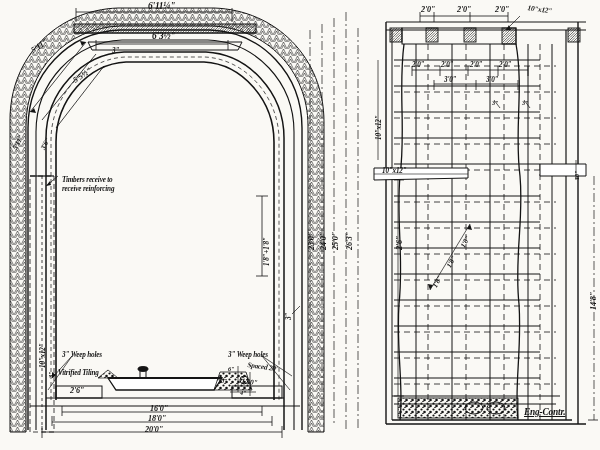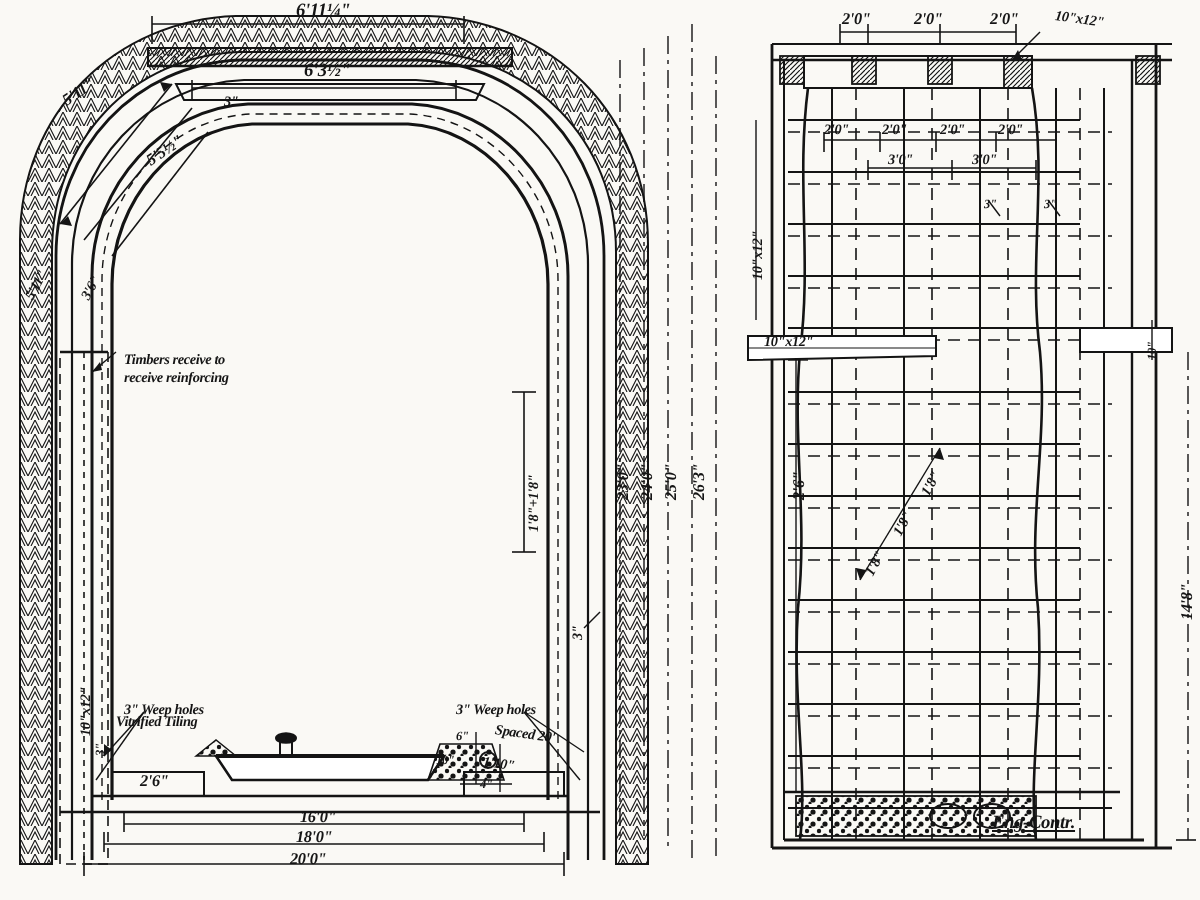--- a/index.html
+++ b/index.html
@@ -253,21 +253,21 @@
   <div class="lbl s8 rot35" style="left:30px;top:48px;">5'11"</div>
   <div class="lbl s8 rot35" style="left:72px;top:78px;">5'5½"</div>
   <div class="lbl s7 rot60" style="left:12px;top:148px;">5'11"</div>
   <div class="lbl s7 rot60" style="left:40px;top:148px;">3'6"</div>
   <div class="lbl s7 rot90" style="left:286px;top:320px;">3"</div>
 
   <div class="lbl s7" style="left:62px;top:177px;">Timbers receive to</div>
   <div class="lbl s7" style="left:62px;top:186px;">receive reinforcing</div>
 
   <div class="lbl s7" style="left:62px;top:352px;">3" Weep holes</div>
-  <div class="lbl s7" style="left:58px;top:358px;">Vitrified Tiling</div>
+  <div class="lbl s7" style="left:58px;top:370px;">Vitrified Tiling</div>
   <div class="lbl s7" style="left:228px;top:352px;">3" Weep holes</div>
   <div class="lbl s7 rotp10" style="left:248px;top:362px;">Spaced 20'</div>
 
   <div class="lbl s7 rot90" style="left:40px;top:368px;">10"x12"</div>
   <div class="lbl s6 rot90" style="left:48px;top:378px;">3"</div>
   <div class="lbl s8" style="left:70px;top:387px;">2'6"</div>
   <div class="lbl s6" style="left:228px;top:366px;">6"</div>
   <div class="lbl s6" style="left:218px;top:378px;">10"</div>
   <div class="lbl s7 rotp10" style="left:242px;top:378px;">1'10"</div>
   <div class="lbl s6" style="left:240px;top:390px;">4"</div>
@@ -301,15 +301,15 @@
   <div class="lbl s6 rot90" style="left:574px;top:180px;">10"</div>
 
   <div class="lbl s8 rot90" style="left:396px;top:250px;">2'6"</div>
 
   <div class="lbl s7 rot60" style="left:432px;top:286px;">1'8"</div>
   <div class="lbl s7 rot60" style="left:446px;top:266px;">1'8"</div>
   <div class="lbl s7 rot60" style="left:460px;top:246px;">1'8"</div>
 
   <div class="lbl s8 rot90" style="left:590px;top:310px;">14'8"</div>
 
-  <div class="lbl s9" style="left:496px;top:408px;text-decoration:underline;">Eng-Contr.</div>
+  <div class="lbl s9" style="left:524px;top:408px;text-decoration:underline;">Eng-Contr.</div>
 
 </div>
 
 </body></html>

